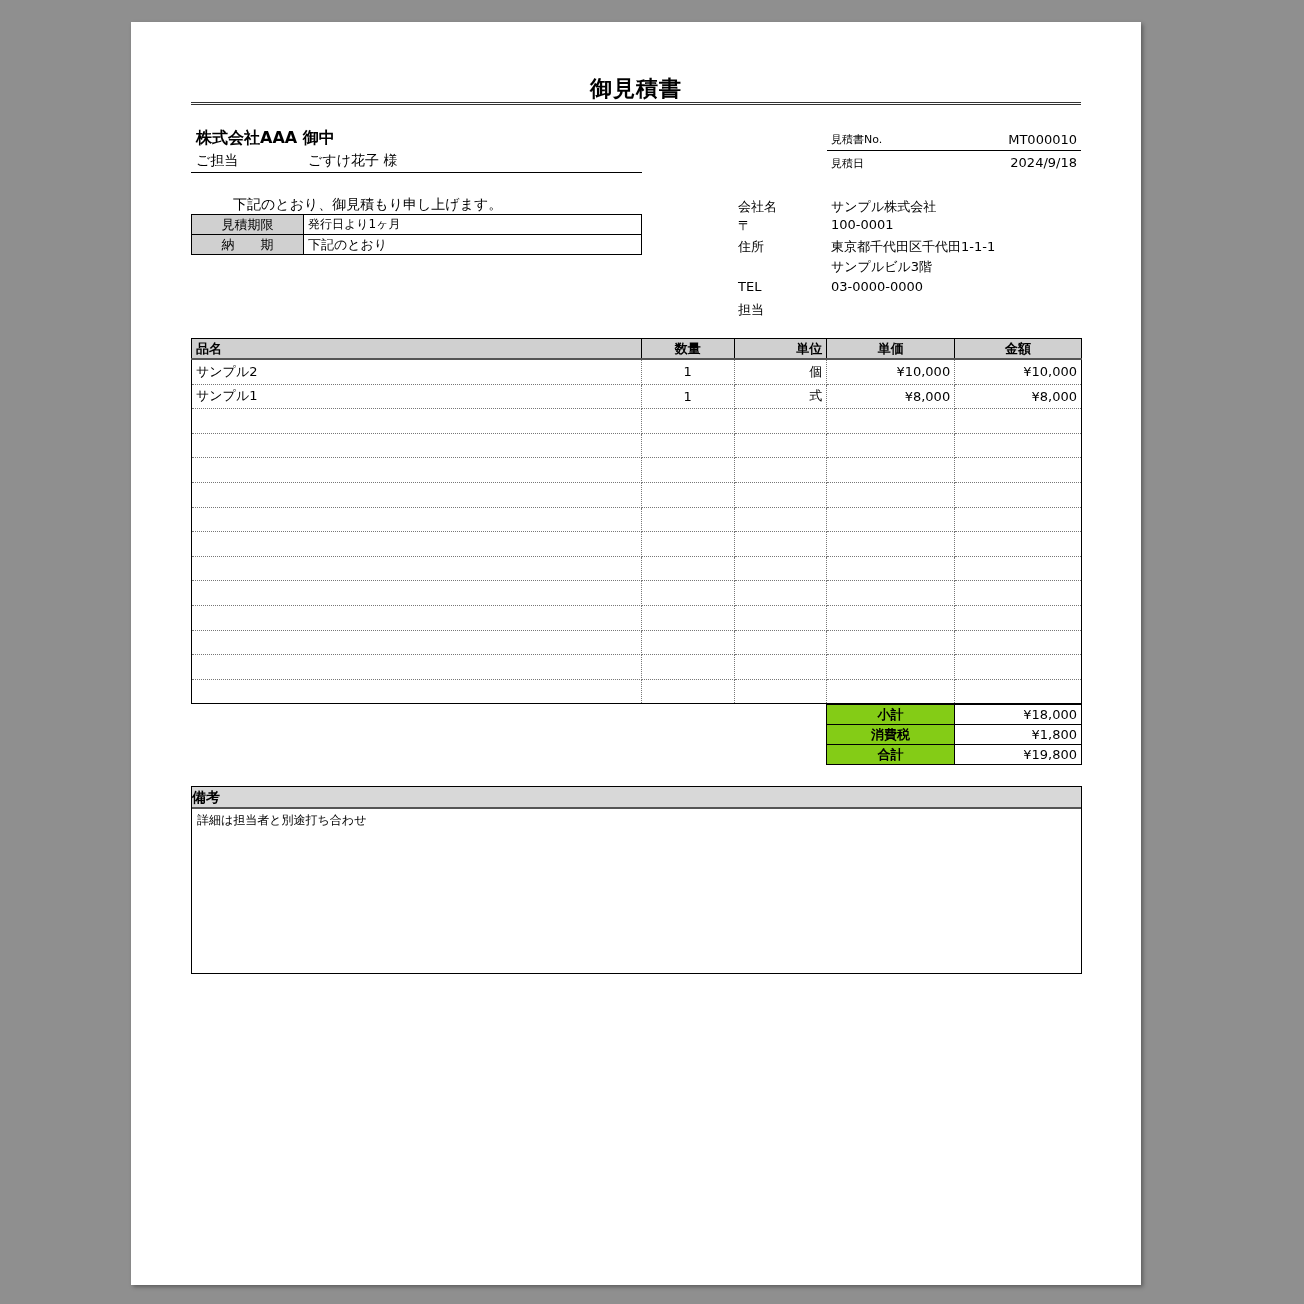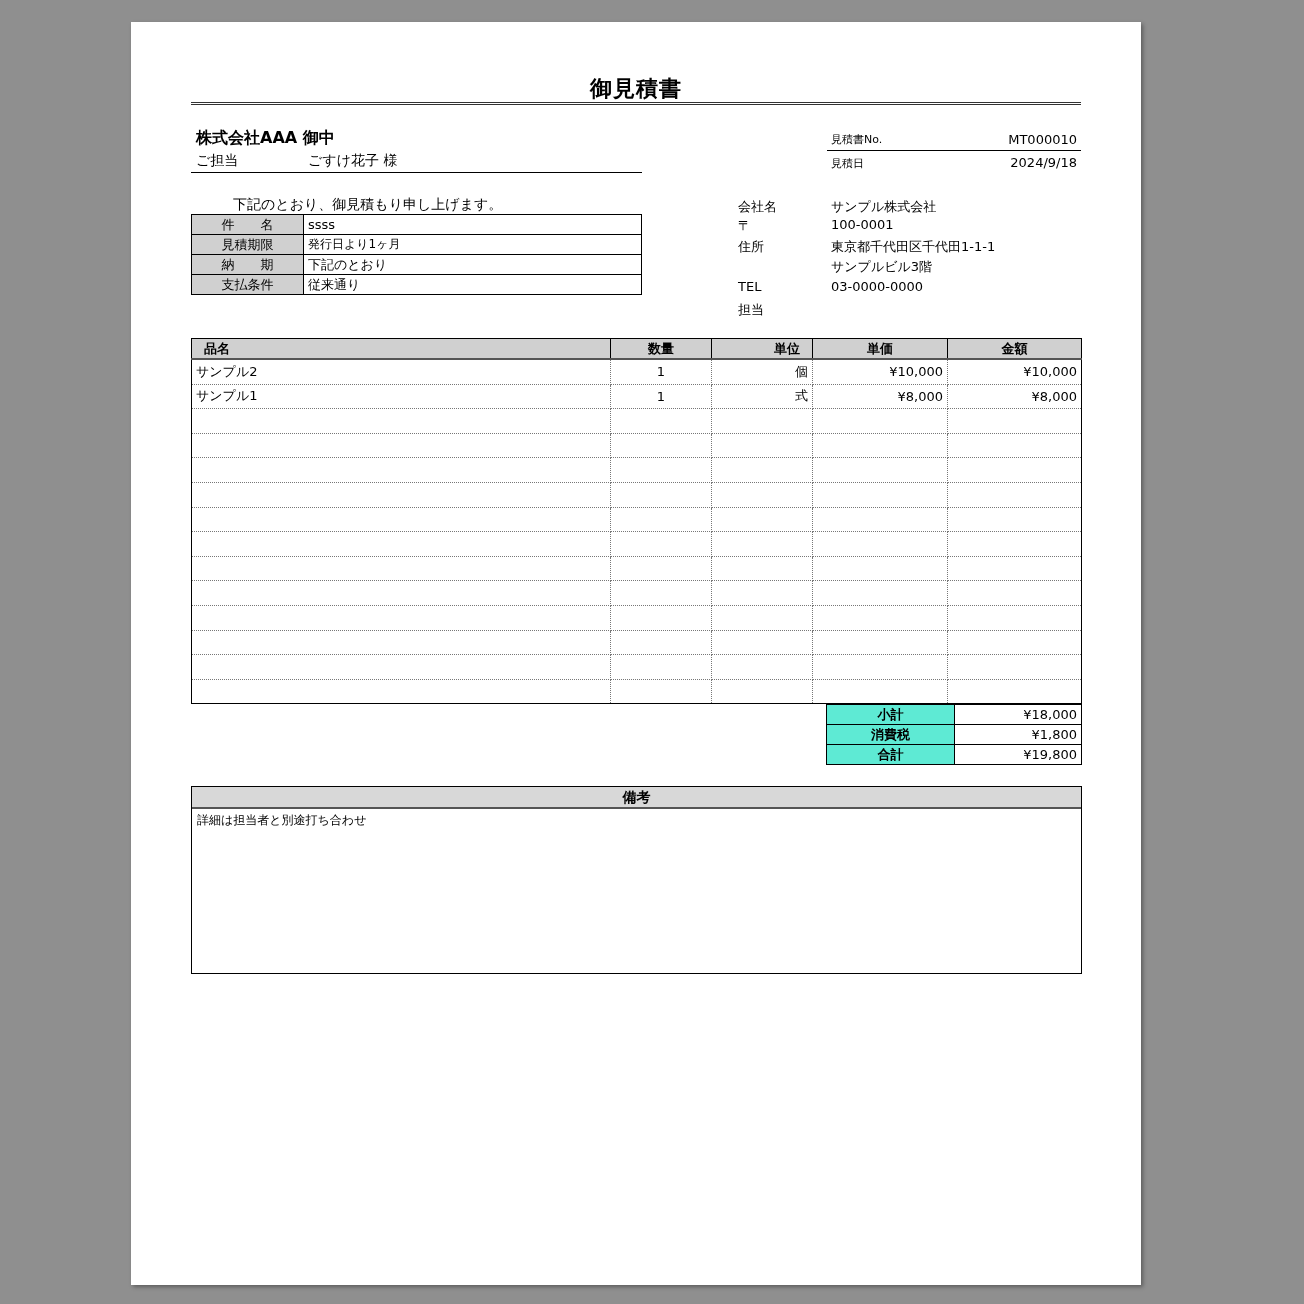--- a/index.html
+++ b/index.html
@@ -54,51 +54,51 @@
 
     .sender-label { left: 607px; font-size: 13px; }
     .sender-value { left: 700px; font-size: 13px; }
 
     .items-table {
       position: absolute; left: 60px; top: 316px; width: 891px;
       border: 1px solid #000;
     }
     .items-table th {
       background: #d0d0d0; font-size: 13px; font-weight: bold;
-      height: 19px; padding: 0 12px;
+      height: 19px; padding: 0 4px;
       border: 1px solid #000; border-bottom: 2px solid #555;
     }
     .items-table th.c-name { text-align: left; }
     .items-table td {
       height: 23.6px; font-size: 13px; padding: 0 4px;
       border-left: 1px dotted #777; border-right: 1px dotted #777;
       border-bottom: 1px dotted #777;
     }
     .items-table tr:last-child td { border-bottom: 1px solid #000; }
     .c-name { width: 442px; }
     .c-qty { width: 84px; text-align: center; }
     .c-unit { width: 84px; text-align: right; }
     .c-price { width: 119px; text-align: right; }
     .c-amount { width: 118px; text-align: right; }
 
     .totals-table {
       position: absolute; left: 695px; top: 682px; width: 256px;
       border: 1px solid #000;
     }
     .totals-table td { height: 19px; font-size: 13px; padding: 0 4px; border: 1px solid #000; }
-    .totals-table td.lbl { width: 119px; background: #5eead4; text-align: center; font-weight: bold; }
+    .totals-table td.lbl { width: 119px; background: #84cc16; text-align: center; font-weight: bold; }
     .totals-table td.val { text-align: right; }
 
     .notes-box {
       position: absolute; left: 60px; top: 764px; width: 889px; height: 186px;
       border: 1px solid #000;
     }
     .notes-header {
       height: 20px; background: #d8d8d8; border-bottom: 2px solid #555;
-      text-align: center; font-size: 14px; font-weight: bold; line-height: 20px;
+      font-size: 14px; font-weight: bold; line-height: 20px;
     }
     .notes-body { padding: 3px 5px; font-size: 12px; }
   </style>
 </head>
 <body>
 
 <div class="page">
 
   <div class="abs title">御見積書</div>
   <div class="abs title-rule"></div>
@@ -111,35 +111,27 @@
   <div class="abs meta-label" style="left:700px; top:110px;">見積書No.</div>
   <div class="abs meta-value" style="left:796px; top:110px;">MT000010</div>
   <div class="abs meta-rule"></div>
   <div class="abs meta-label" style="left:700px; top:134px;">見積日</div>
   <div class="abs meta-value" style="left:796px; top:133px;">2024/9/18</div>
 
   <div class="abs intro">下記のとおり、御見積もり申し上げます。</div>
 
   <table class="info-table">
     <tbody>
-        <tr>
-      <td class="lbl">件　　名</td>
-      <td class="val">ssss</td>
-    </tr>
     <tr>
       <td class="lbl">見積期限</td>
       <td class="val" style="font-size:12px;margin-top:16px;">発行日より1ヶ月</td>
     </tr>
     <tr>
       <td class="lbl">納　　期</td>
       <td class="val">下記のとおり</td>
-    </tr>
-    <tr>
-      <td class="lbl">支払条件</td>
-      <td class="val">従来通り</td>
     </tr>
   </tbody>
     </table>
 
   <div class="abs sender-label" style="top:176px;">会社名</div>
   <div class="abs sender-value" style="top:176px;">サンプル株式会社</div>
   <div class="abs sender-label" style="top:195px;">〒</div>
   <div class="abs sender-value" style="top:195px;">100-0001</div>
   <div class="abs sender-label" style="top:216px;">住所</div>
   <div class="abs sender-value" style="top:216px;">東京都千代田区千代田1-1-1</div>

